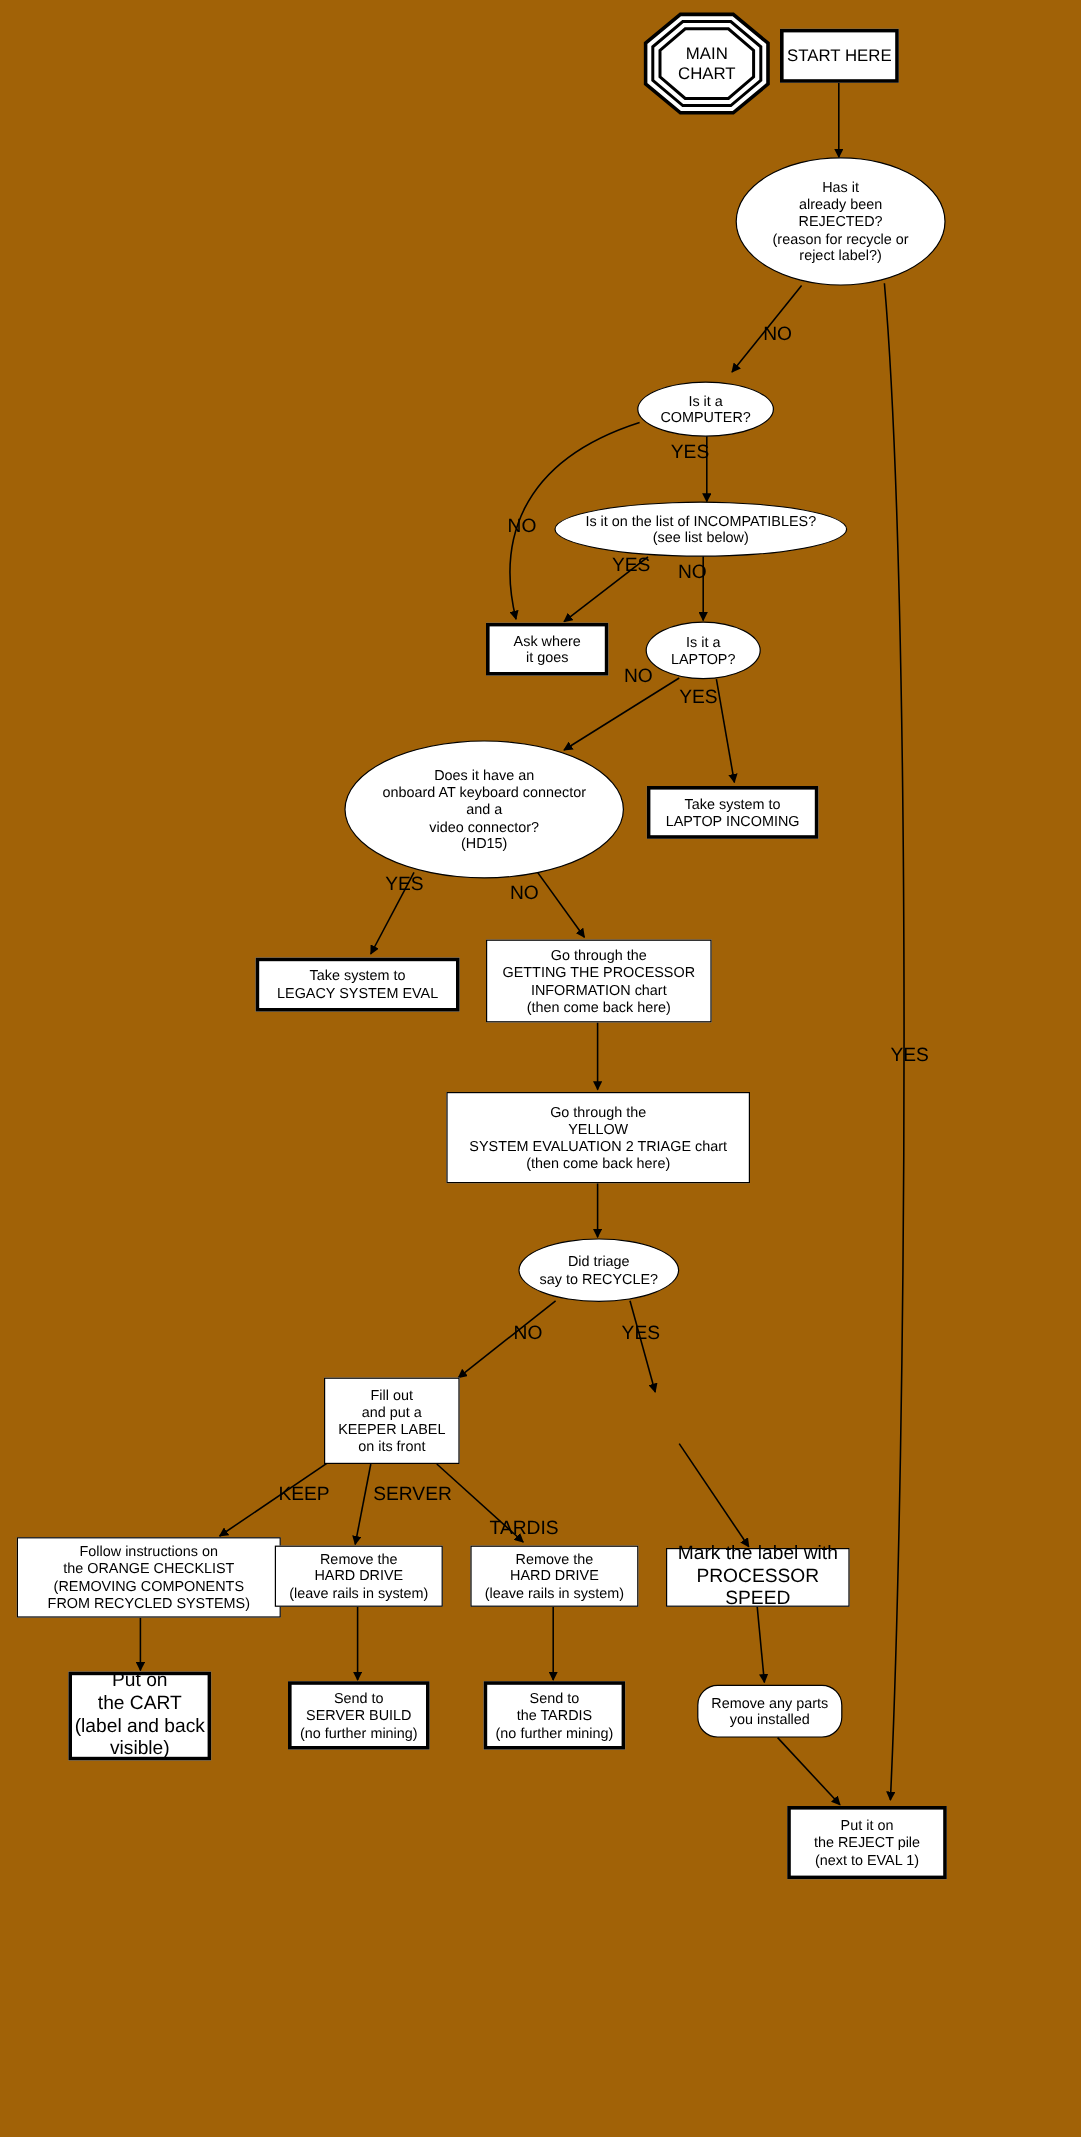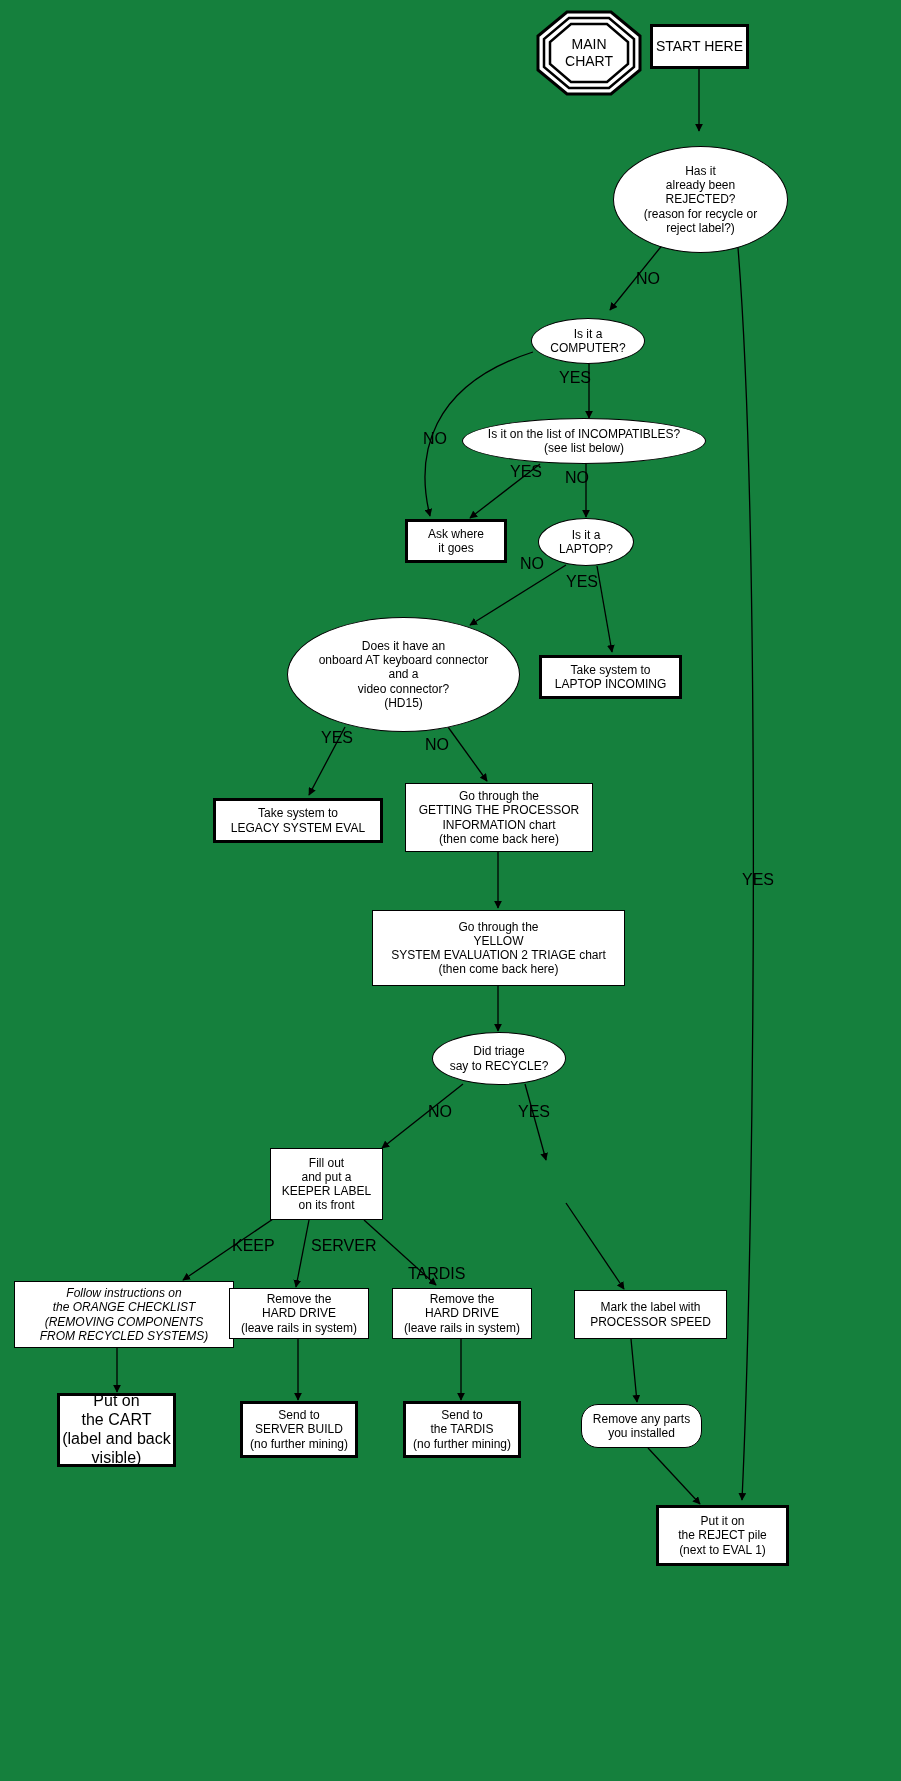--- a/index.html
+++ b/index.html
@@ -9,21 +9,21 @@
   }
   body {
     font-family: "Liberation Sans", sans-serif;
     color: #000000;
   }
   #chart-root {
     position: relative;
     width: 901px;
     height: 1781px;
     overflow: hidden;
-    background: #15803d;
+    background: #a16207;
   }
   svg.edges {
     position: absolute;
     left: 0;
     top: 0;
     width: 901px;
     height: 1781px;
     pointer-events: none;
   }
   .node {
@@ -137,21 +137,21 @@
       <polygon points="31,2 75,2 104,26 104,60 75,84 31,84 2,60 2,26" fill="#fff" stroke="#000" stroke-width="3"></polygon>
       <polygon points="33,8 73,8 98,29 98,57 73,78 33,78 8,57 8,29" fill="none" stroke="#000" stroke-width="2.5"></polygon>
       <polygon points="35,14 71,14 92,32 92,54 71,72 35,72 14,54 14,32" fill="none" stroke="#000" stroke-width="2.5"></polygon>
     </svg>
     <div class="octagon-label">MAIN
 CHART</div>
   </div>
 
   <div class="node box-thick" style="left:650px; top:24px; width:99px; height:45px; font-size:14px;"><span>START HERE</span></div>
 
-  <div class="node ellipse" style="left:613px; top:146px; width:175px; height:107px; font-size:12px;"><span>Has it
+  <div class="node ellipse" style="left:613px; top:131px; width:175px; height:107px; font-size:12px;"><span>Has it
 already been
 REJECTED?
 (reason for recycle or
 reject label?)</span></div>
 
   <div class="node ellipse" style="left:531px; top:318px; width:114px; height:46px; font-size:12px;"><span>Is it a
 COMPUTER?</span></div>
 
   <div class="node ellipse" style="left:462px; top:418px; width:244px; height:46px; font-size:12px;"><span>Is it on the list of INCOMPATIBLES?
 (see list below)</span></div>
@@ -186,34 +186,34 @@
 
   <div class="node box" style="left:270px; top:1148px; width:113px; height:72px; font-size:12px;"><span>Fill out
 and put a
 KEEPER LABEL
 on its front</span></div>
 
   <div class="node ellipse" style="left:432px; top:1032px; width:134px; height:53px; font-size:12px;"><span>Did triage
 say to RECYCLE?</span></div>
 
 
-  <div class="node box" style="left:14px; top:1281px; width:220px; height:67px; font-size:12px;font-style:italic;"><span>Follow instructions on
+  <div class="node box" style="left:14px; top:1281px; width:220px; height:67px; font-size:12px;"><span>Follow instructions on
 the ORANGE CHECKLIST
 (REMOVING COMPONENTS
 FROM RECYCLED SYSTEMS)</span></div>
 
   <div class="node box" style="left:229px; top:1288px; width:140px; height:51px; font-size:12px;"><span>Remove the
 HARD DRIVE
 (leave rails in system)</span></div>
 
   <div class="node box" style="left:392px; top:1288px; width:140px; height:51px; font-size:12px;"><span>Remove the
 HARD DRIVE
 (leave rails in system)</span></div>
 
-  <div class="node box" style="left:555px; top:1290px; width:153px; height:49px; font-size:12px;margin-left:19px;"><span>Mark the label with
+  <div class="node box" style="left:555px; top:1290px; width:153px; height:49px; font-size:16px;"><span>Mark the label with
 PROCESSOR SPEED</span></div>
 
   <div class="node box-thick" style="left:57px; top:1393px; width:119px; height:74px; font-size:16px;"><span>Put on
 the CART
 (label and back
 visible)</span></div>
 
   <div class="node box-thick" style="left:240px; top:1401px; width:118px; height:57px; font-size:12px;"><span>Send to
 SERVER BUILD
 (no further mining)</span></div>

